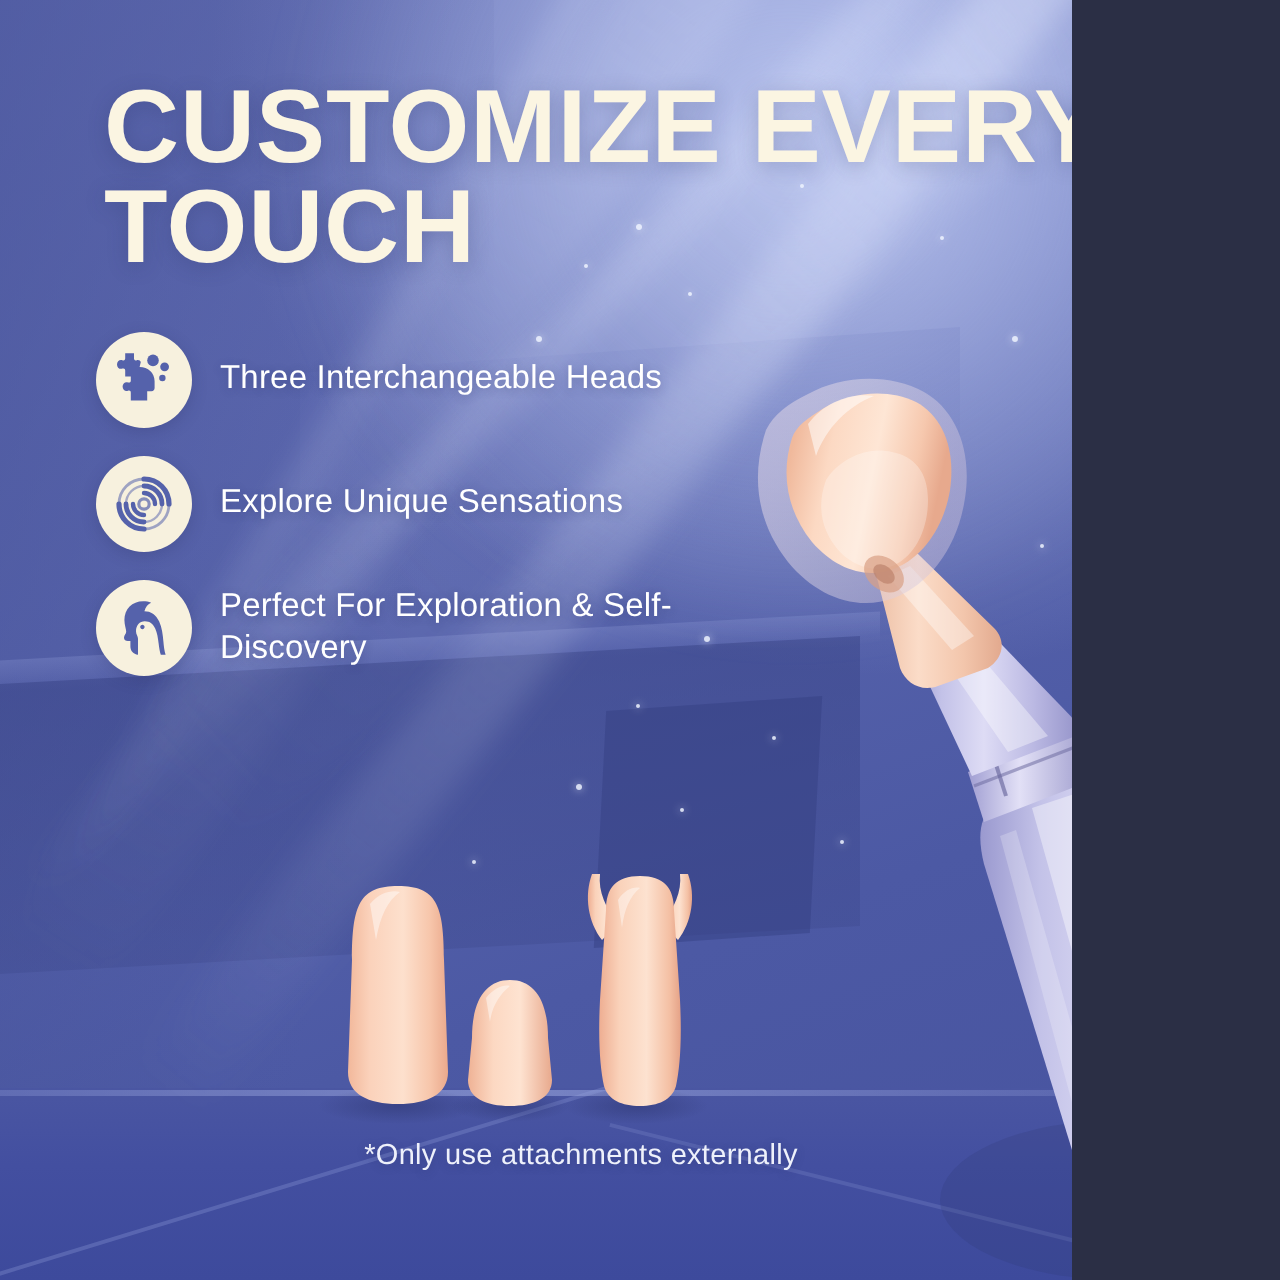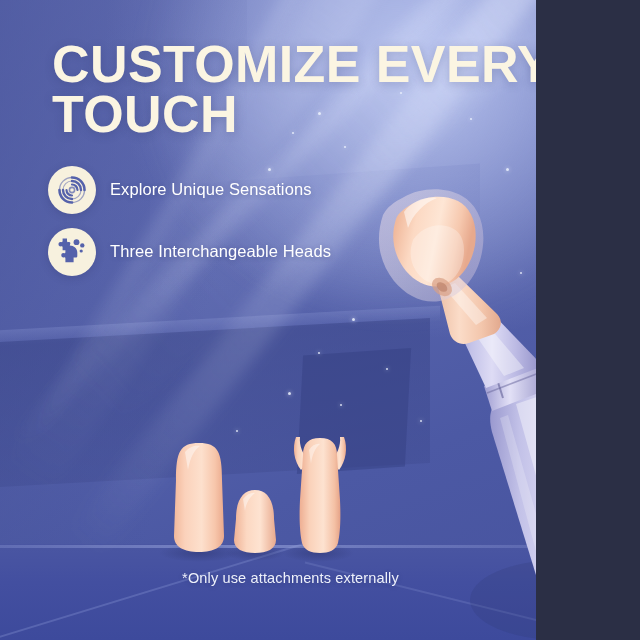--- a/index.html
+++ b/index.html
@@ -417,41 +417,20 @@
         <circle cx="589" cy="617" r="2.4" fill="#6d6bac"></circle>
         <circle cx="601" cy="613" r="2.4" fill="#6d6bac"></circle>
         <path d="M585 625 C590 634 602 632 607 622" stroke="#6d6bac" stroke-width="2.8" fill="none" stroke-linecap="round"></path>
       </g>
     </g>
   </svg>
 
   <div class="headline">CUSTOMIZE EVERY TOUCH</div>
 
   <div class="features">
-
-    <div class="feature">
-      <span class="feat-icon">
-        <svg width="32" height="32" viewBox="0 0 32 32" aria-hidden="true">
-          <g fill="none" stroke="#5562ab" stroke-linecap="round">
-            <path d="M16 3.5 C23 3.5 28.5 9 28.5 16" stroke-width="2.6"></path>
-            <path d="M28.5 16 C28.5 23 23 28.5 16 28.5" stroke-width="1.4" opacity=".55"></path>
-            <path d="M16 28.5 C9 28.5 3.5 23 3.5 16" stroke-width="2.6"></path>
-            <path d="M3.5 16 C3.5 9 9 3.5 16 3.5" stroke-width="1.4" opacity=".55"></path>
-            <path d="M16 7 C21 7 25 11 25 16" stroke-width="2.4"></path>
-            <path d="M25 16 C25 21 21 25 16 25" stroke-width="1.2" opacity=".5"></path>
-            <path d="M16 25 C11 25 7 21 7 16" stroke-width="2.4"></path>
-            <path d="M7 16 C7 11 11 7 16 7" stroke-width="1.2" opacity=".5"></path>
-            <path d="M16 10.5 C19 10.5 21.5 13 21.5 16" stroke-width="2.2"></path>
-            <path d="M16 21.5 C13 21.5 10.5 19 10.5 16" stroke-width="2.2"></path>
-            <circle cx="16" cy="16" r="2.6" stroke-width="1.6" opacity=".7"></circle>
-          </g>
-        </svg>
-      </span>
-      <span class="feat-label">Explore Unique Sensations</span>
-    </div>
 
     <div class="feature">
       <span class="feat-icon">
         <svg width="30" height="30" viewBox="0 0 30 30" aria-hidden="true">
           <g fill="#5562ab">
             <circle cx="19.5" cy="5.2" r="2.9"></circle>
             <circle cx="25.3" cy="8.4" r="2.2"></circle>
             <circle cx="24.2" cy="14.0" r="1.6"></circle>
             <path d="M12.8 8.5
                      C17.0 8.5 20.3 11.4 20.3 15.6
@@ -477,18 +456,71 @@
                      L10.0 4.1
                      C10.0 5.0 10.5 5.4 11.4 5.1
                      C12.3 4.8 13.1 5.2 13.4 6.0
                      L12.8 8.5 Z"></path>
           </g>
         </svg>
       </span>
       <span class="feat-label">Three Interchangeable Heads</span>
     </div>
 
+    <div class="feature">
+      <span class="feat-icon">
+        <svg width="32" height="32" viewBox="0 0 32 32" aria-hidden="true">
+          <g fill="none" stroke="#5562ab" stroke-linecap="round">
+            <path d="M16 3.5 C23 3.5 28.5 9 28.5 16" stroke-width="2.6"></path>
+            <path d="M28.5 16 C28.5 23 23 28.5 16 28.5" stroke-width="1.4" opacity=".55"></path>
+            <path d="M16 28.5 C9 28.5 3.5 23 3.5 16" stroke-width="2.6"></path>
+            <path d="M3.5 16 C3.5 9 9 3.5 16 3.5" stroke-width="1.4" opacity=".55"></path>
+            <path d="M16 7 C21 7 25 11 25 16" stroke-width="2.4"></path>
+            <path d="M25 16 C25 21 21 25 16 25" stroke-width="1.2" opacity=".5"></path>
+            <path d="M16 25 C11 25 7 21 7 16" stroke-width="2.4"></path>
+            <path d="M7 16 C7 11 11 7 16 7" stroke-width="1.2" opacity=".5"></path>
+            <path d="M16 10.5 C19 10.5 21.5 13 21.5 16" stroke-width="2.2"></path>
+            <path d="M16 21.5 C13 21.5 10.5 19 10.5 16" stroke-width="2.2"></path>
+            <circle cx="16" cy="16" r="2.6" stroke-width="1.6" opacity=".7"></circle>
+          </g>
+        </svg>
+      </span>
+      <span class="feat-label">Explore Unique Sensations</span>
+    </div>
+
+    <div class="feature">
+      <span class="feat-icon">
+        <svg width="30" height="30" viewBox="0 0 30 30" aria-hidden="true">
+          <path fill="#5562ab" d="M14.6 1.6
+                   C9.0 1.6 5.2 5.6 5.2 11.0
+                   C5.2 13.6 6.1 15.4 6.1 16.9
+                   C6.1 18.0 5.0 18.6 5.0 19.9
+                   C5.0 21.0 5.9 21.5 6.9 21.5
+                   L8.2 21.5
+                   L8.2 24.2
+                   C8.2 26.4 9.7 28.0 12.0 28.4
+                   L12.0 20.4
+                   C12.0 19.0 11.0 18.4 11.0 16.6
+                   C11.0 13.6 12.8 11.6 15.4 11.6
+                   C18.0 11.6 19.6 13.0 20.6 15.2
+                   C21.6 17.4 22.0 20.0 22.3 22.6
+                   C22.6 25.0 22.9 27.0 23.4 28.4
+                   L25.8 28.4
+                   C25.2 26.6 24.9 24.2 24.7 21.8
+                   C24.4 18.4 24.0 14.8 22.6 11.8
+                   C21.0 8.2 18.4 6.6 15.2 6.6
+                   C15.8 4.4 17.0 3.0 18.6 2.4
+                   C17.4 1.8 16.0 1.6 14.6 1.6 Z
+                   M14.2 13.4
+                   C14.8 13.4 15.3 13.9 15.3 14.5
+                   C15.3 15.1 14.8 15.6 14.2 15.6
+                   C13.6 15.6 13.1 15.1 13.1 14.5
+                   C13.1 13.9 13.6 13.4 14.2 13.4 Z"></path>
+        </svg>
+      </span>
+      <span class="feat-label">Perfect For Exploration &amp; Self-Discovery</span>
+    </div>
 
   </div>
 
   <div class="disclaimer">*Only use attachments externally</div>
 
 </div>
 
 </body></html>

